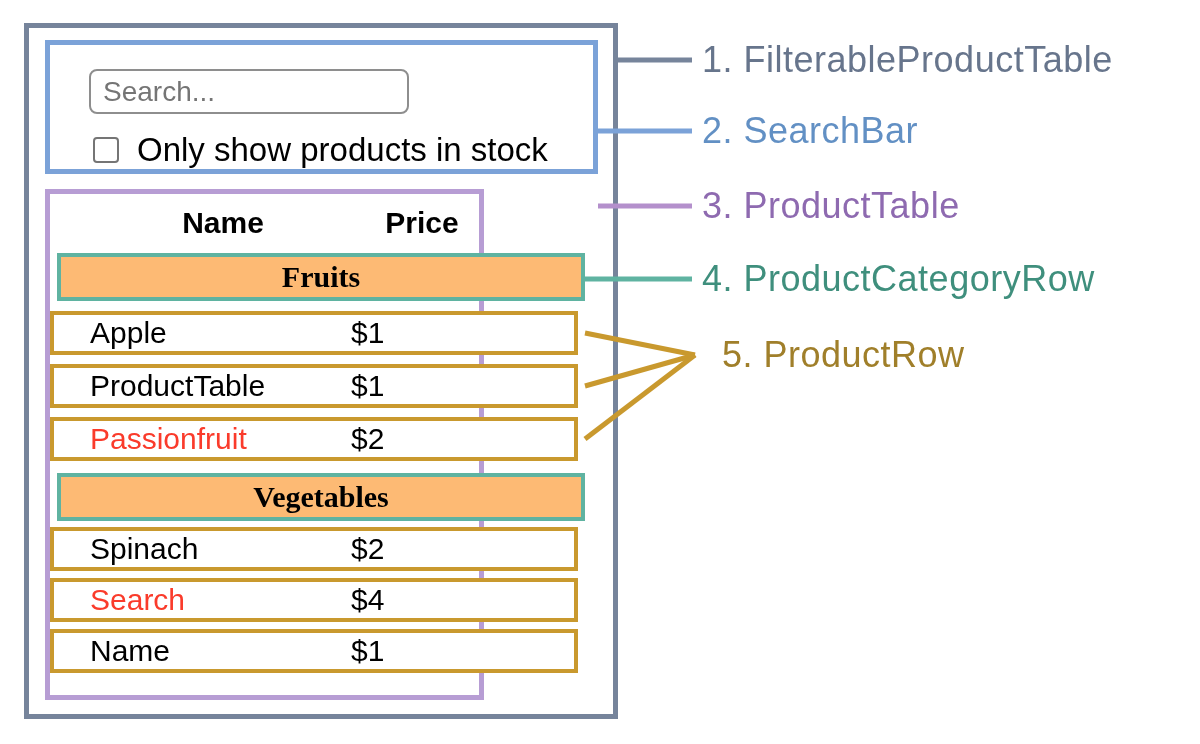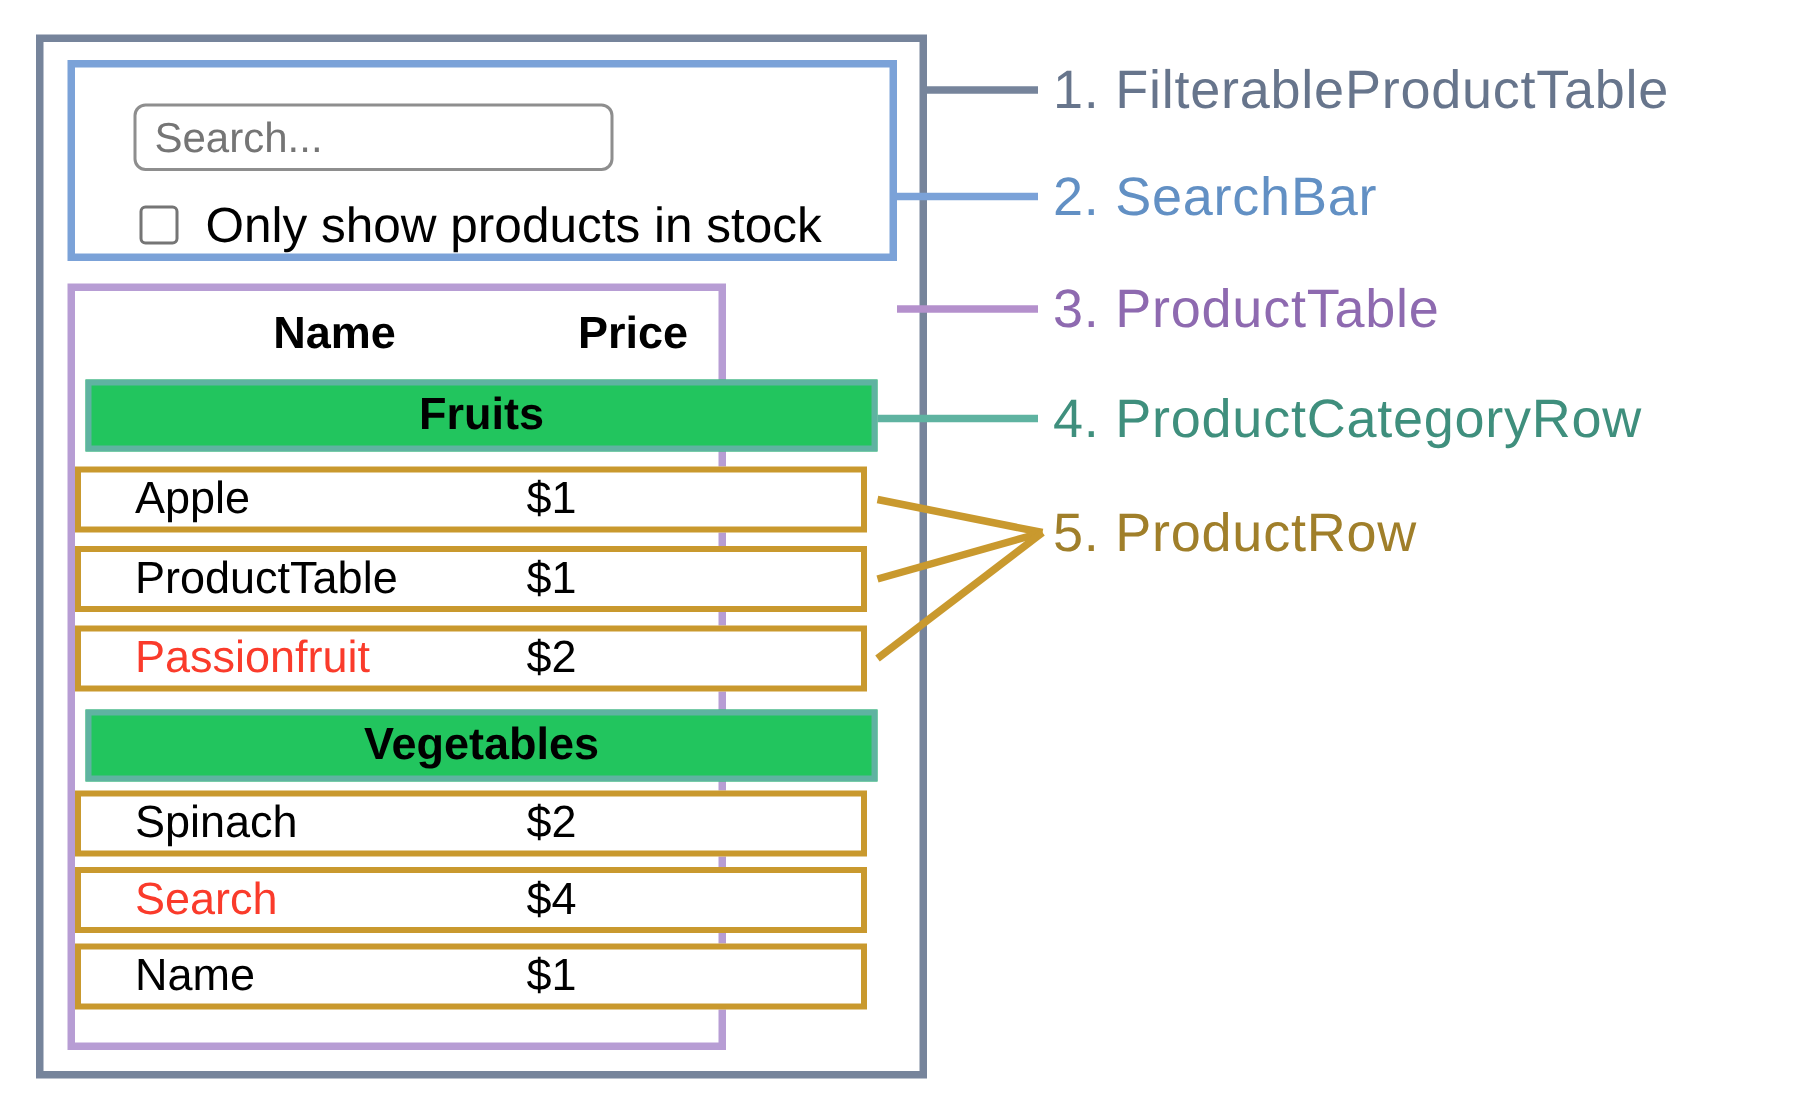--- a/index.html
+++ b/index.html
@@ -30,21 +30,21 @@
   
   .product-table-box{left:16px;top:161px;width:439px;height:511px;border:5px solid #B79DD4;}
   .col-header{position:absolute;top:12px;font-size:30px;font-weight:bold;color:#000;transform:translateX(-50%);}
   .col-header.name{left:173px;}
   .col-header.price{left:372px;}
 
   
   .category-row{
     position:absolute;left:7px;width:528px;height:48px;box-sizing:border-box;
     border:4px solid #5FB3A1;display:flex;align-items:center;justify-content:center;
-    font-size:30px;font-weight:bold;color:#000;background:#22c55e;
+    font-size:30px;font-weight:bold;color:#000;background:#fdba74;font-family:Liberation Serif, serif;
   }
   
   .product-row{
     position:absolute;left:0;width:528px;height:44px;box-sizing:border-box;
     border:4px solid #C9992E;display:flex;align-items:center;
     font-size:30px;color:#000;background:#fff;
   }
   .product-row .name{margin-left:36px;}
   .product-row .price{position:absolute;left:297px;}
   .product-row .name.out-of-stock{color:#FA3B2B;}
@@ -63,21 +63,21 @@
 
   
   .anno{
     position:absolute;left:702px;transform:translateY(-50%);
     font-size:36px;font-weight:500;letter-spacing:0.5px;white-space:nowrap;
   }
   .anno-1{top:60px;color:#67758C;}
   .anno-2{top:131px;color:#6290C4;}
   .anno-3{top:206px;color:#8E6AB0;}
   .anno-4{top:279px;color:#3F8F7D;}
-  .anno-5{top:355px;color:#A07F2A;}
+  .anno-5{top:355px;color:#A07F2A;margin-left:20px;}
 </style>
 </head>
 <body>
 
 <div class="canvas">
 
   <div class="box outer-box">
 
     <div class="box search-bar-box">
       <input class="search-input" type="text" placeholder="Search..." style="">

